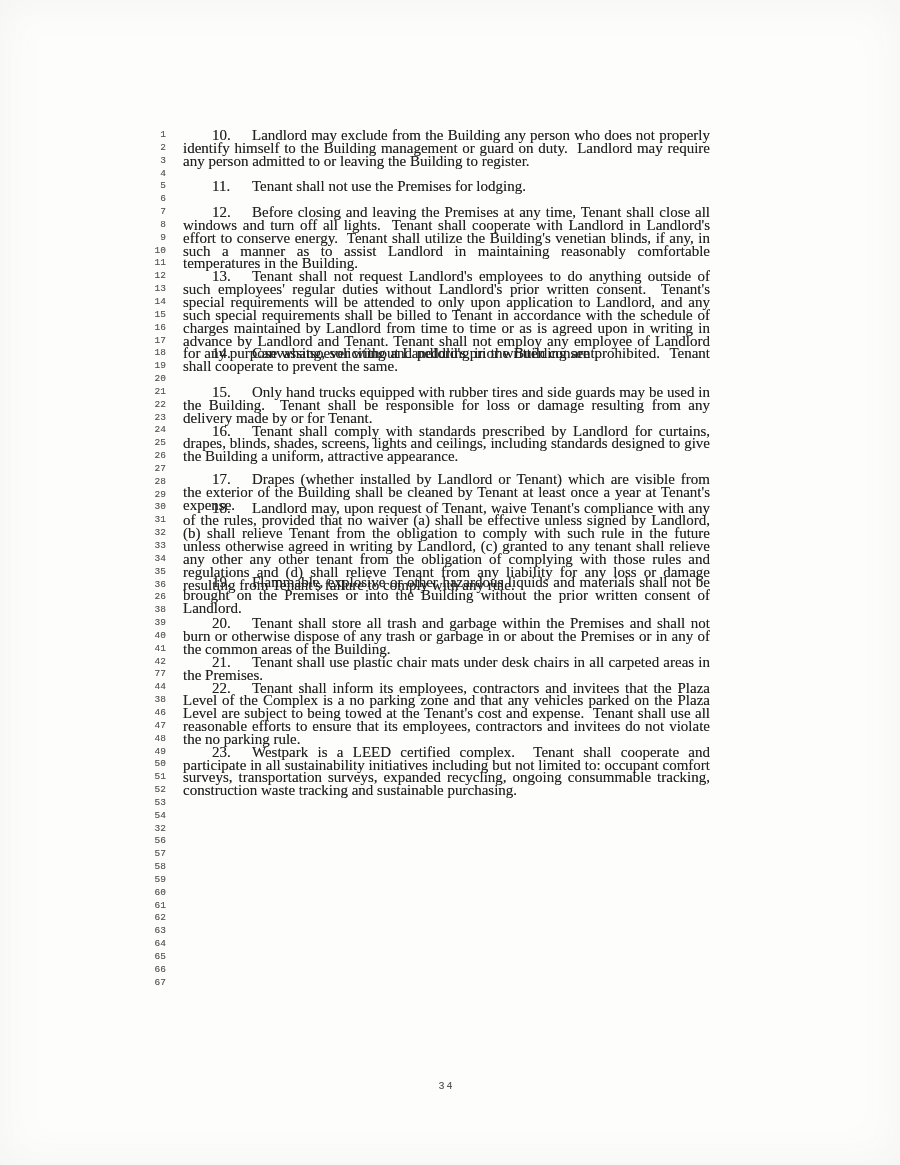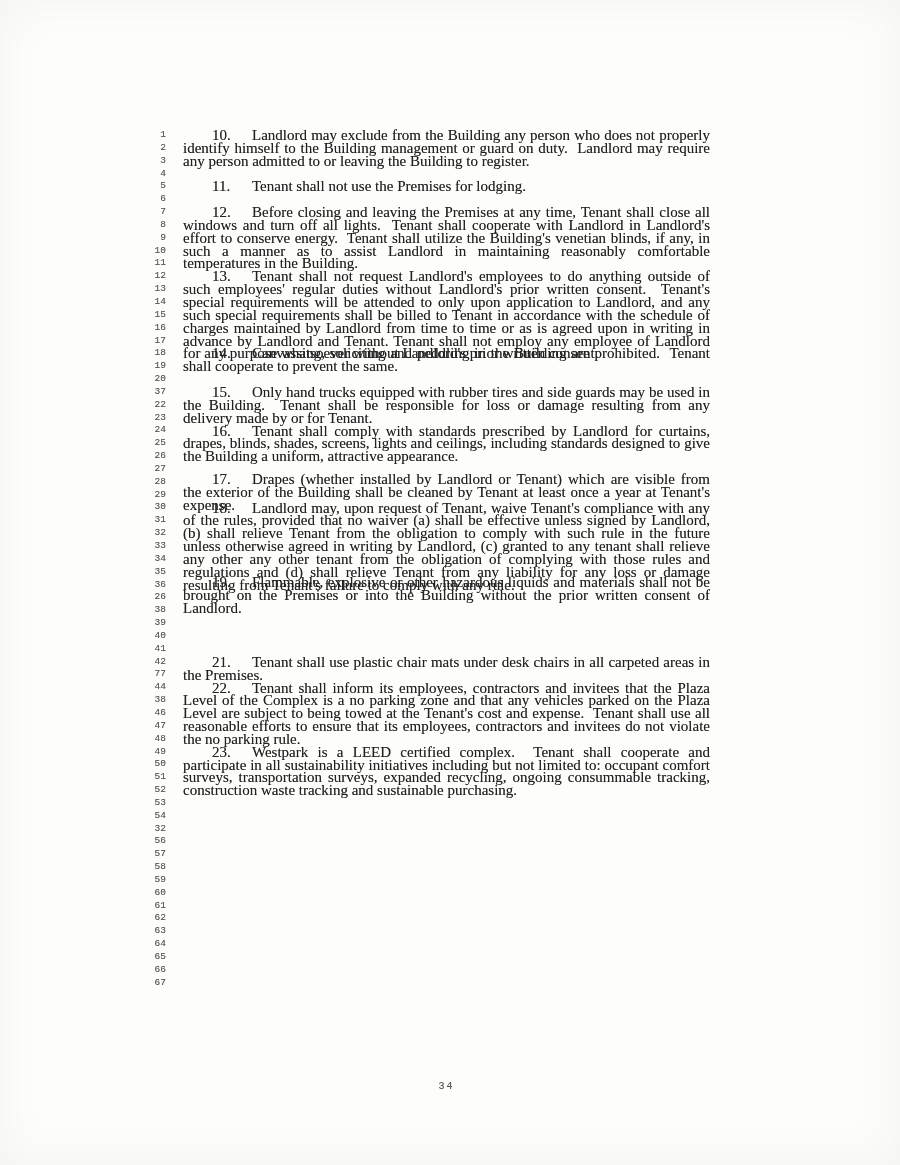--- a/index.html
+++ b/index.html
@@ -88,21 +88,21 @@
       <div class="ln">11</div>
       <div class="ln">12</div>
       <div class="ln">13</div>
       <div class="ln">14</div>
       <div class="ln">15</div>
       <div class="ln">16</div>
       <div class="ln">17</div>
       <div class="ln">18</div>
       <div class="ln">19</div>
       <div class="ln">20</div>
-      <div class="ln">37</div>
+      <div class="ln">21</div>
       <div class="ln">22</div>
       <div class="ln">23</div>
       <div class="ln">24</div>
       <div class="ln">25</div>
       <div class="ln">26</div>
       <div class="ln">27</div>
       <div class="ln">28</div>
       <div class="ln">29</div>
       <div class="ln">30</div>
       <div class="ln">31</div>
@@ -147,18 +147,19 @@
       <div class="para" style="top: 0px;"><span class="pnum">10.</span><span>Landlord may exclude from the Building any person who does not properly identify himself to the Building management or guard on duty.&nbsp; Landlord may require any person admitted to or leaving the Building to register.</span></div>
       <div class="para" style="top: 51.4px;"><span class="pnum">11.</span><span>Tenant shall not use the Premises for lodging.</span></div>
       <div class="para" style="top: 77.1px;"><span class="pnum">12.</span><span>Before closing and leaving the Premises at any time, Tenant shall close all windows and turn off all lights.&nbsp; Tenant shall cooperate with Landlord in Landlord's effort to conserve energy.&nbsp; Tenant shall utilize the Building's venetian blinds, if any, in such a manner as to assist Landlord in maintaining reasonably comfortable temperatures in the Building.</span></div>
       <div class="para" style="top: 141.35px;"><span class="pnum">13.</span><span>Tenant shall not request Landlord's employees to do anything outside of such employees' regular duties without Landlord's prior written consent.&nbsp; Tenant's special requirements will be attended to only upon application to Landlord, and any such special requirements shall be billed to Tenant in accordance with the schedule of charges maintained by Landlord from time to time or as is agreed upon in writing in advance by Landlord and Tenant. Tenant shall not employ any employee of Landlord for any purpose whatsoever without Landlord's prior written consent.</span></div>
       <div class="para" style="top: 218.45px;"><span class="pnum">14.</span><span>Canvassing, soliciting and peddling in the Building are prohibited.&nbsp; Tenant shall cooperate to prevent the same.</span></div>
       <div class="para" style="top: 257px;"><span class="pnum">15.</span><span>Only hand trucks equipped with rubber tires and side guards may be used in the Building.&nbsp; Tenant shall be responsible for loss or damage resulting from any delivery made by or for Tenant.</span></div>
       <div class="para" style="top: 295.55px;"><span class="pnum">16.</span><span>Tenant shall comply with standards prescribed by Landlord for curtains, drapes, blinds, shades, screens, lights and ceilings, including standards designed to give the Building a uniform, attractive appearance.</span></div>
       <div class="para" style="top: 344px;"><span class="pnum">17.</span><span>Drapes (whether installed by Landlord or Tenant) which are visible from the exterior of the Building shall be cleaned by Tenant at least once a year at Tenant's expense.</span></div>
       <div class="para" style="top: 372.65px;"><span class="pnum">18.</span><span>Landlord may, upon request of Tenant, waive Tenant's compliance with any of the rules, provided that no waiver (a) shall be effective unless signed by Landlord, (b) shall relieve Tenant from the obligation to comply with such rule in the future unless otherwise agreed in writing by Landlord, (c) granted to any tenant shall relieve any other any other tenant from the obligation of complying with those rules and regulations and (d) shall relieve Tenant from any liability for any loss or damage resulting from Tenant's failure to comply with any rule.</span></div>
       <div class="para" style="top: 447px;"><span class="pnum">19.</span><span>Flammable, explosive or other hazardous liquids and materials shall not be brought on the Premises or into the Building without the prior written consent of Landlord.</span></div>
+      <div class="para" style="top: 488.3px;"><span class="pnum">20.</span><span>Tenant shall store all trash and garbage within the Premises and shall not burn or otherwise dispose of any trash or garbage in or about the Premises or in any of the common areas of the Building.</span></div>
       <div class="para" style="top: 526.85px;"><span class="pnum">21.</span><span>Tenant shall use plastic chair mats under desk chairs in all carpeted areas in the Premises.</span></div>
       <div class="para" style="top: 552.55px;"><span class="pnum">22.</span><span>Tenant shall inform its employees, contractors and invitees that the Plaza Level of the Complex is a no parking zone and that any vehicles parked on the Plaza Level are subject to being towed at the Tenant's cost and expense.&nbsp; Tenant shall use all reasonable efforts to ensure that its employees, contractors and invitees do not violate the no parking rule.</span></div>
       <div class="para" style="top: 616.8px;"><span class="pnum">23.</span><span>Westpark is a LEED certified complex.&nbsp; Tenant shall cooperate and participate in all sustainability initiatives including but not limited to: occupant comfort surveys, transportation surveys, expanded recycling, ongoing consummable tracking, construction waste tracking and sustainable purchasing.</span></div>
     </div>
   <div class="page-number">34</div>
 </div>
 
 </body></html>

